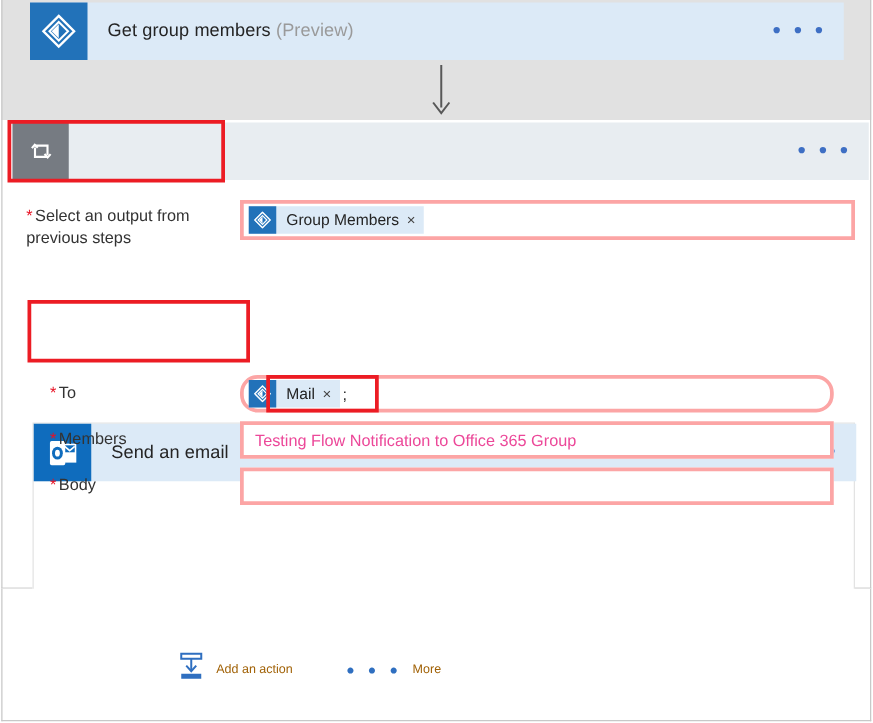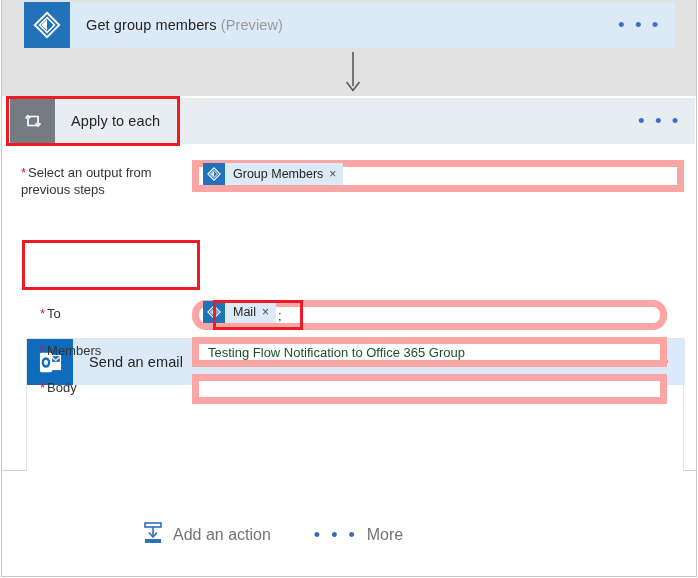--- a/index.html
+++ b/index.html
@@ -145,24 +145,24 @@
   }
   .req-star {
     color: #e81123;
     font-size: 13px;
     margin-right: 2px;
   }
 
   .field-box {
     position: absolute;
     background: #ffffff;
-    border: 7px solid #fca5a5;
-    box-sizing: border-box;
-    display: flex;
-    align-items: flex-end;
+    border: 3px solid #fca5a5;
+    box-sizing: border-box;
+    display: flex;
+    align-items: center;
   }
 
   
   .token {
     display: inline-flex;
     align-items: center;
     background: #dceaf7;
     height: 22px;
     margin-left: 4px;
   }
@@ -188,21 +188,21 @@
     cursor: pointer;
   }
   .token-sep {
     font-size: 13px;
     color: #333;
     padding-left: 2px;
   }
 
   .field-text {
     font-size: 13px;
-    color: #14532d;
+    color: #ec4899;
     padding-left: 9px;
     white-space: nowrap;
   }
 
   
   #card-send-email {
     position: absolute;
     left: 24px;
     top: 242px;
     width: 658px;
@@ -252,22 +252,22 @@
     display: flex;
     align-items: center;
   }
   .bottom-action {
     display: flex;
     align-items: center;
     gap: 9px;
     cursor: pointer;
   }
   .bottom-action .lbl {
-    font-size: 16px;
-    color: #737373;
+    font-size: 10px;
+    color: #a16207;
     white-space: nowrap;
     text-align: center;
   }
   .more-dots {
     color: #2f6fc0;
     font-size: 18px;
     letter-spacing: 3px;
     line-height: 10px;
   }
 </style>
@@ -306,23 +306,20 @@
 
     <div id="apply-each-header">
       <div class="card-header">
         <div class="card-icon icon-loop">
           <svg width="24" height="24" viewBox="0 0 24 24" aria-hidden="true">
             <polyline points="6.5,7.5 17,7.5 17,15" fill="none" stroke="#ffffff" stroke-width="1.7"></polyline>
             <polyline points="17.5,16.5 7,16.5 7,9" fill="none" stroke="#ffffff" stroke-width="1.7"></polyline>
             <polyline points="4.5,9.5 6.8,6.8 9.2,9.2" fill="none" stroke="#ffffff" stroke-width="1.7"></polyline>
             <polyline points="14.6,14.2 17.1,17 19.5,14.3" fill="none" stroke="#ffffff" stroke-width="1.7"></polyline>
           </svg>
-        </div>
-        <div class="card-title">
-          <span>Apply to each</span>
         </div>
         <div class="ellipsis-menu">• • •</div>
       </div>
     </div>
 
     <div class="form-row" style="left:19px; top:68px; width:150px;">
       <span class="field-label">
         <span class="req-star">*</span><span>Select an output from previous steps</span>
       </span>
     </div>

